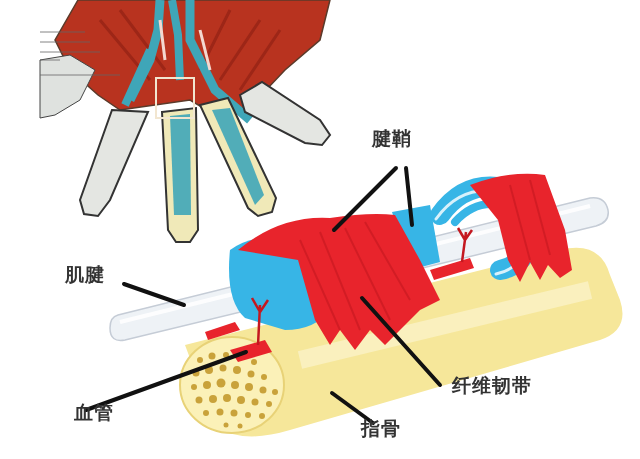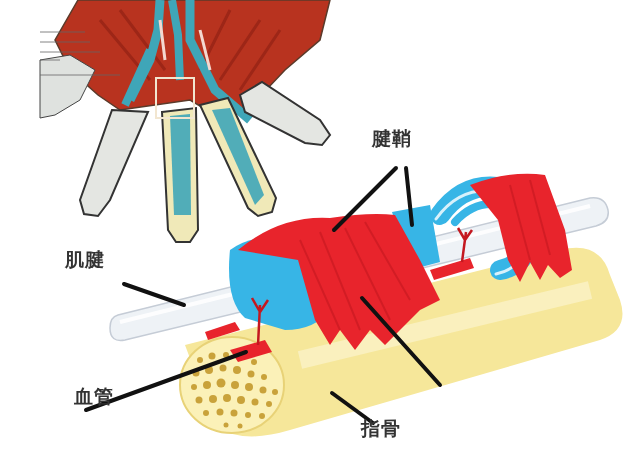--- a/index.html
+++ b/index.html
@@ -117,16 +117,17 @@
       <line x1="406" y1="168" x2="412" y2="225"></line>
       <line x1="124" y1="284" x2="184" y2="305"></line>
       <line x1="362" y1="298" x2="440" y2="385"></line>
       <line x1="86" y1="410" x2="246" y2="352"></line>
       <line x1="332" y1="393" x2="373" y2="423"></line>
     </g>
   </svg>
 
   
   <div class="label" style="left:372px; top:126px;">腱鞘</div>
-  <div class="label" style="left:65px; top:247px;">肌腱</div>
-  <div class="label" style="left:74px; top:384px;">血管</div>
+  <div class="label" style="left:65px; top:262px;">肌腱</div>
+  <div class="label" style="left:452px; top:373px;">纤维韧带</div>
+  <div class="label" style="left:74px; top:400px;">血管</div>
   <div class="label" style="left:361px; top:416px;">指骨</div>
 </div>
 
 </body></html>

